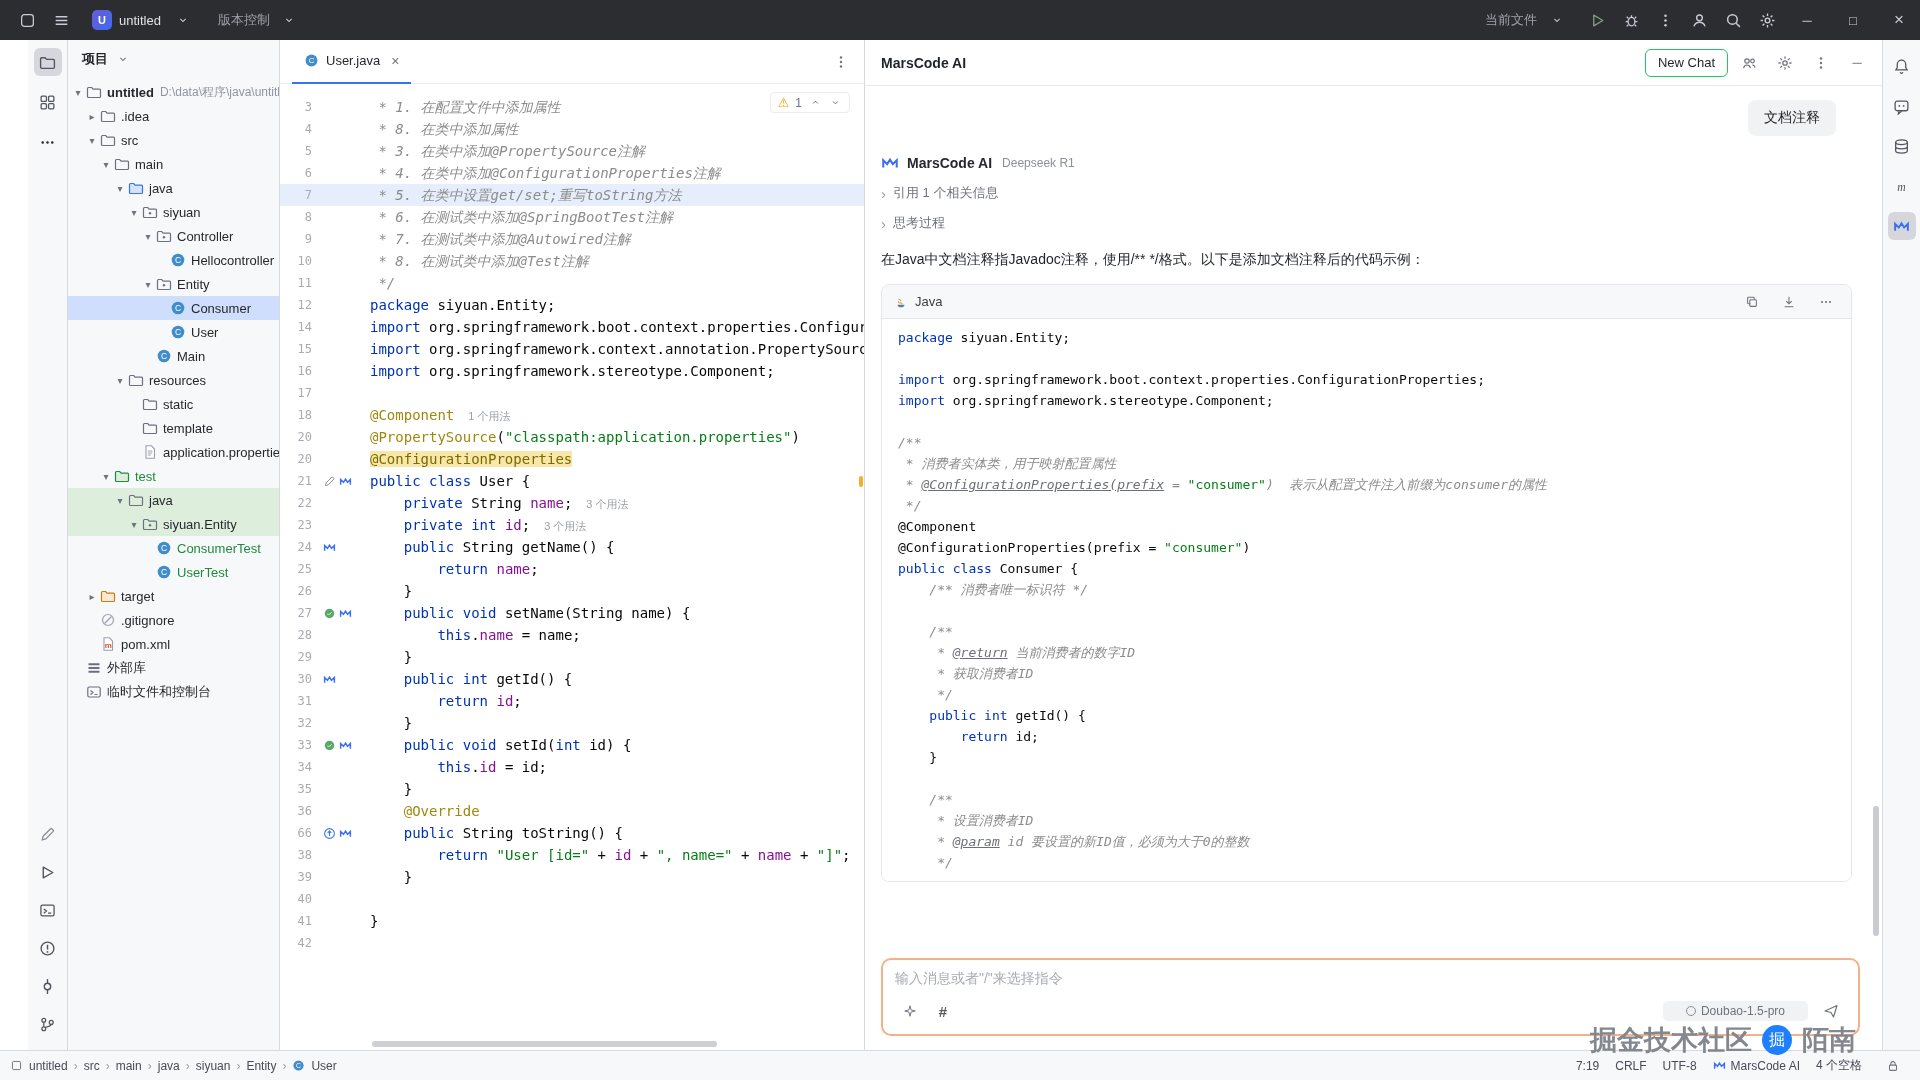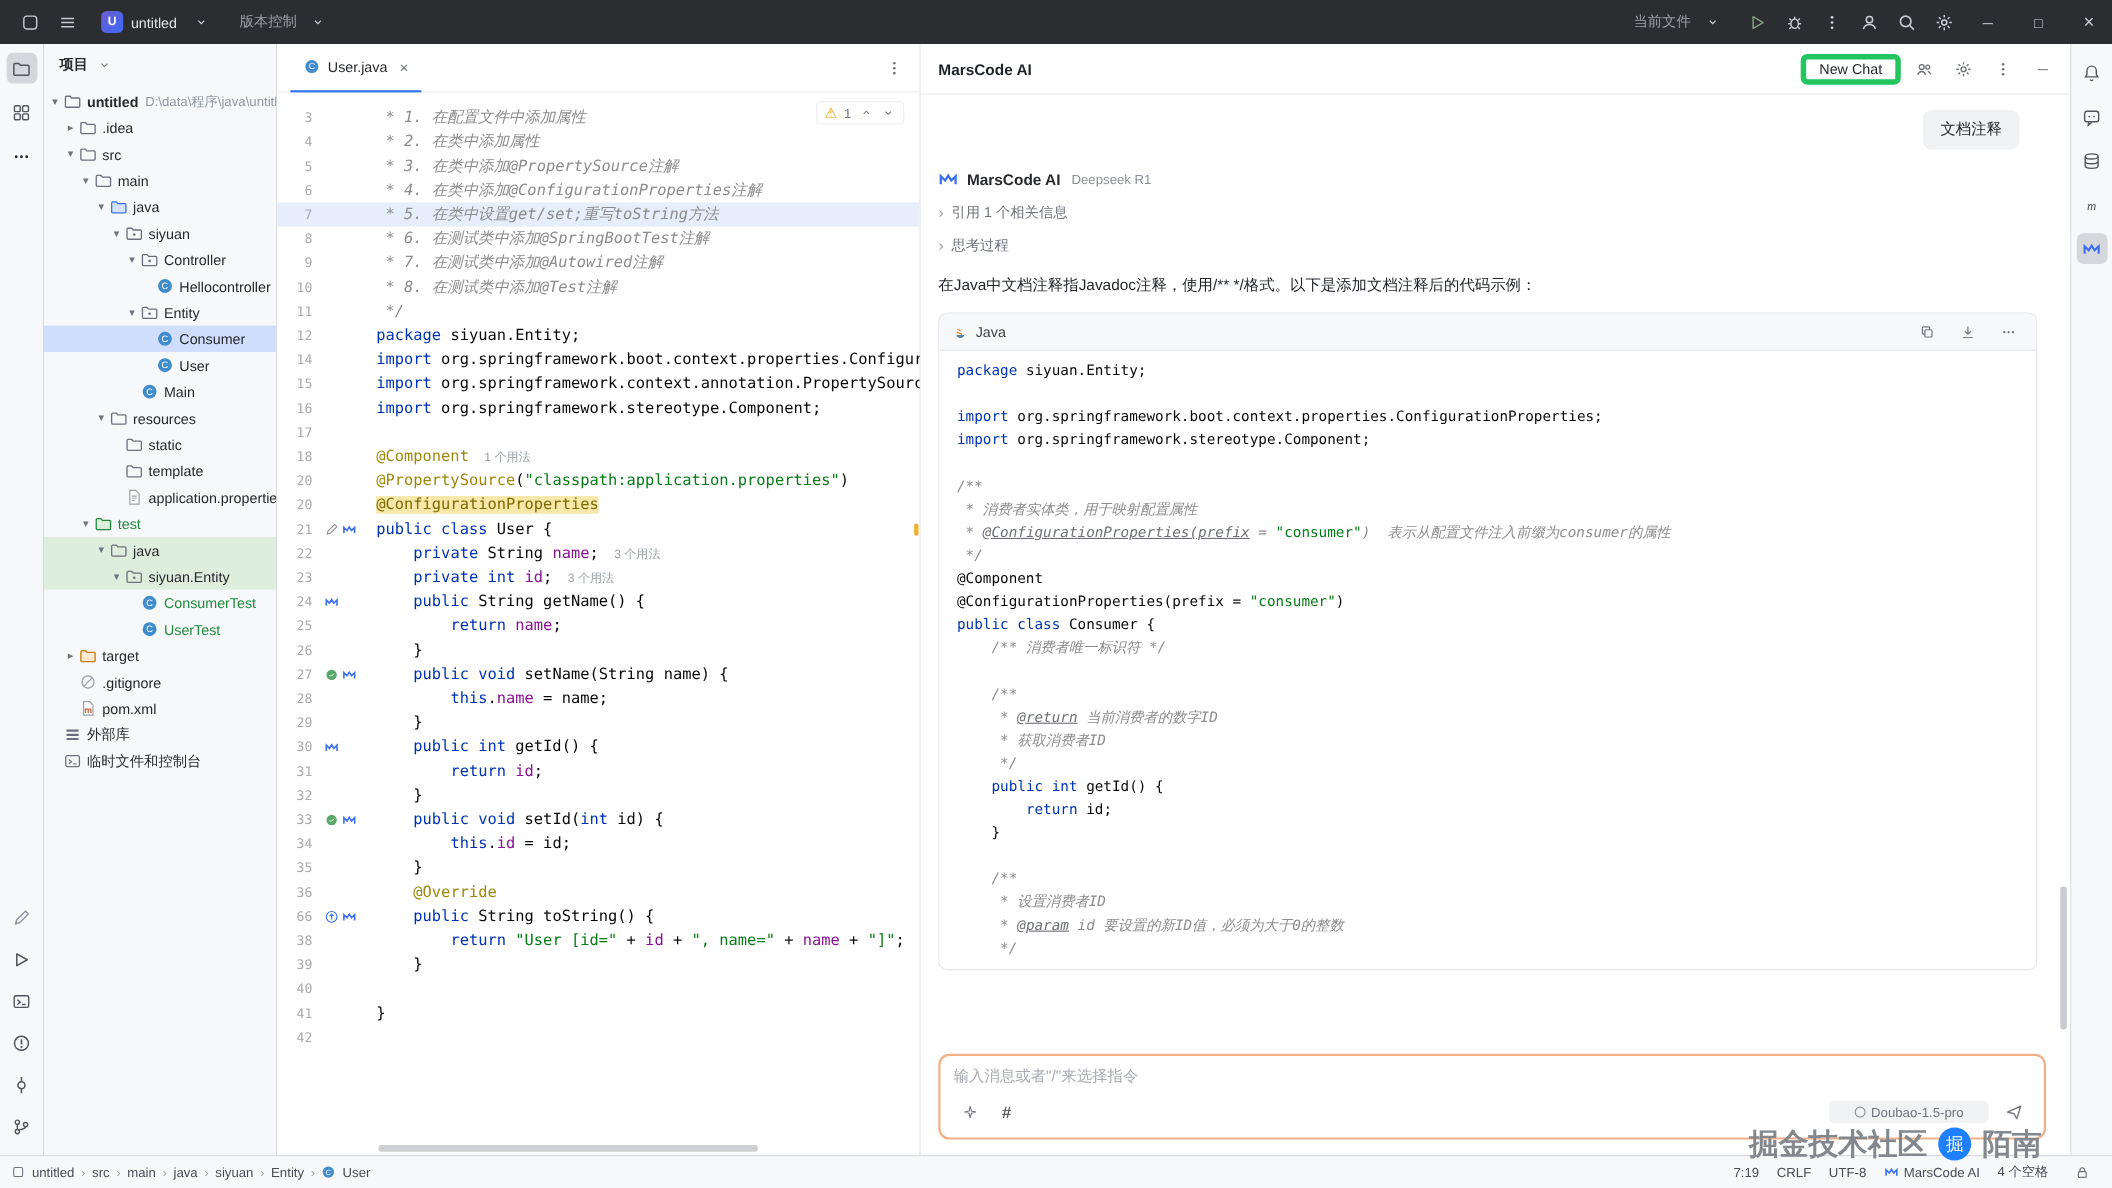--- a/index.html
+++ b/index.html
@@ -20,21 +20,21 @@
 .tbi.sm2 svg{width:14px;height:14px;}
 .proj-widget{display:flex;align-items:center;gap:7px;padding:3px 8px;border-radius:6px;margin-left:4px;}
 .proj-badge{width:20px;height:20px;border-radius:5px;background:linear-gradient(135deg,#6a5cd0,#3f6af5);color:#fff;font-size:11px;font-weight:bold;display:flex;align-items:center;justify-content:center;}
 .proj-name{color:#dfe1e5;font-size:13px;}
 .vcs-widget{display:flex;align-items:center;gap:4px;color:#9da0a8;font-size:13px;padding:0 8px;}
 .run-widget{display:flex;align-items:center;gap:5px;color:#9da0a8;font-size:13px;margin-right:6px;}
 .wbtn{width:42px;height:40px;display:inline-flex;align-items:center;justify-content:center;color:#c9ccd6;font-size:13px;}
 .wbtn.close{font-size:17px;}
 
 
-#main{flex:1;display:flex;min-height:0;}
+#main{flex:1;display:flex;min-height:0;margin-left:28px;}
 #stripL{width:40px;background:#f7f8fa;border-right:1px solid #d8dade;display:flex;flex-direction:column;align-items:center;padding:8px 0 12px;}
 #stripR{width:38px;background:#f7f8fa;border-left:1px solid #d8dade;display:flex;flex-direction:column;align-items:center;padding:12px 0;gap:14px;}
 .stripgroup{display:flex;flex-direction:column;align-items:center;gap:12px;}
 .stripgroup.bottom{gap:10px;}
 .strip-btn{width:28px;height:28px;border-radius:6px;display:flex;align-items:center;justify-content:center;}
 .strip-btn svg{width:17px;height:17px;}
 .strip-btn.active{background:#d5d7dd;}
 #stripR .strip-btn{width:28px;height:28px;}
 .spacer{flex:1;}
 
@@ -80,21 +80,21 @@
 .w-ico{color:#eda200;font-size:13px;}
 .insp .tbi{width:14px;height:14px;color:#6f737d;}
 .insp .tbi svg{width:11px;height:11px;}
 .stripe-warn{position:absolute;right:1px;top:392px;width:4px;height:11px;background:#f3b02c;border-radius:2px;}
 .hscroll{position:absolute;bottom:3px;left:92px;width:345px;height:6px;border-radius:3px;background:#cdcfd4;}
 
 
 #ai{flex:1;background:#fff;display:flex;flex-direction:column;min-width:0;position:relative;}
 .ai-head{height:46px;flex:0 0 46px;border-bottom:1px solid #e8eaee;display:flex;align-items:center;gap:6px;padding:0 10px 0 16px;}
 .ai-title{font-weight:bold;font-size:14px;color:#1f2329;margin-right:8px;}
-.newchat{background:#fff;border:5px solid #22c55e;border-radius:6px;height:28px;padding:0 12px;font-size:13px;color:#1f2329;font-family:inherit;}
+.newchat{background:#fff;border:1px solid #22c55e;border-radius:6px;height:28px;padding:0 12px;font-size:13px;color:#1f2329;font-family:inherit;}
 .ai-chat{flex:1;min-height:0;position:relative;padding:14px 22px 4px 16px;display:flex;flex-direction:column;overflow:hidden;}
 .chip{align-self:flex-end;background:#f1f2f4;border-radius:8px;padding:9px 16px;font-size:14px;color:#1f2329;margin-right:24px;}
 .bot-row{display:flex;align-items:center;gap:8px;margin-top:18px;}
 .bot-logo svg{width:18px;height:18px;}
 .bot-name{font-weight:bold;font-size:14px;}
 .bot-model{color:#8a8f99;font-size:12px;margin-left:2px;}
 .fold-row{display:flex;align-items:center;gap:7px;color:#6f737d;font-size:13px;margin-top:12px;}
 .fr-ch{font-size:15px;color:#9aa0a6;line-height:1;}
 .intro{font-size:14px;color:#1f2329;margin-top:16px;line-height:22px;}
 .codeblock{border:1px solid #e4e6eb;border-radius:8px;margin-top:14px;overflow:hidden;width:calc(100% - 8px);}
@@ -555,21 +555,21 @@
             <svg viewBox="0 0 16 16">
               <circle cx="8" cy="3.5" r="1.2" fill="currentColor"></circle>
               <circle cx="8" cy="8" r="1.2" fill="currentColor"></circle>
               <circle cx="8" cy="12.5" r="1.2" fill="currentColor"></circle>
             </svg>
           </span>
       </div>
       <div class="ed-body">
         <div>
             <div class="eline"><span class="gnum">3</span><span class="gico"></span><span class="ecode"><span class="tk-com"> * 1. 在配置文件中添加属性</span></span></div>
-            <div class="eline"><span class="gnum">4</span><span class="gico"></span><span class="ecode"><span class="tk-com"> * 2. 在类中添加属性</span></span></div>
+            <div class="eline"><span class="gnum">4</span><span class="gico"></span><span class="ecode"><span class="tk-com"> * 8. 在类中添加属性</span></span></div>
             <div class="eline"><span class="gnum">5</span><span class="gico"></span><span class="ecode"><span class="tk-com"> * 3. 在类中添加@PropertySource注解</span></span></div>
             <div class="eline"><span class="gnum">6</span><span class="gico"></span><span class="ecode"><span class="tk-com"> * 4. 在类中添加@ConfigurationProperties注解</span></span></div>
             <div class="eline hl-caret"><span class="gnum">7</span><span class="gico"></span><span class="ecode"><span class="tk-com"> * 5. 在类中设置get/set;重写toString方法</span></span></div>
             <div class="eline"><span class="gnum">8</span><span class="gico"></span><span class="ecode"><span class="tk-com"> * 6. 在测试类中添加@SpringBootTest注解</span></span></div>
             <div class="eline"><span class="gnum">9</span><span class="gico"></span><span class="ecode"><span class="tk-com"> * 7. 在测试类中添加@Autowired注解</span></span></div>
             <div class="eline"><span class="gnum">10</span><span class="gico"></span><span class="ecode"><span class="tk-com"> * 8. 在测试类中添加@Test注解</span></span></div>
             <div class="eline"><span class="gnum">11</span><span class="gico"></span><span class="ecode"><span class="tk-com"> */</span></span></div>
             <div class="eline"><span class="gnum">12</span><span class="gico"></span><span class="ecode"><span class="tk-kw">package</span><span class="tk-pln"> siyuan.Entity;</span></span></div>
             <div class="eline"><span class="gnum">14</span><span class="gico"></span><span class="ecode"><span class="tk-kw">import</span><span class="tk-pln"> org.springframework.boot.context.properties.ConfigurationProperties;</span></span></div>
             <div class="eline"><span class="gnum">15</span><span class="gico"></span><span class="ecode"><span class="tk-kw">import</span><span class="tk-pln"> org.springframework.context.annotation.PropertySource;</span></span></div>

